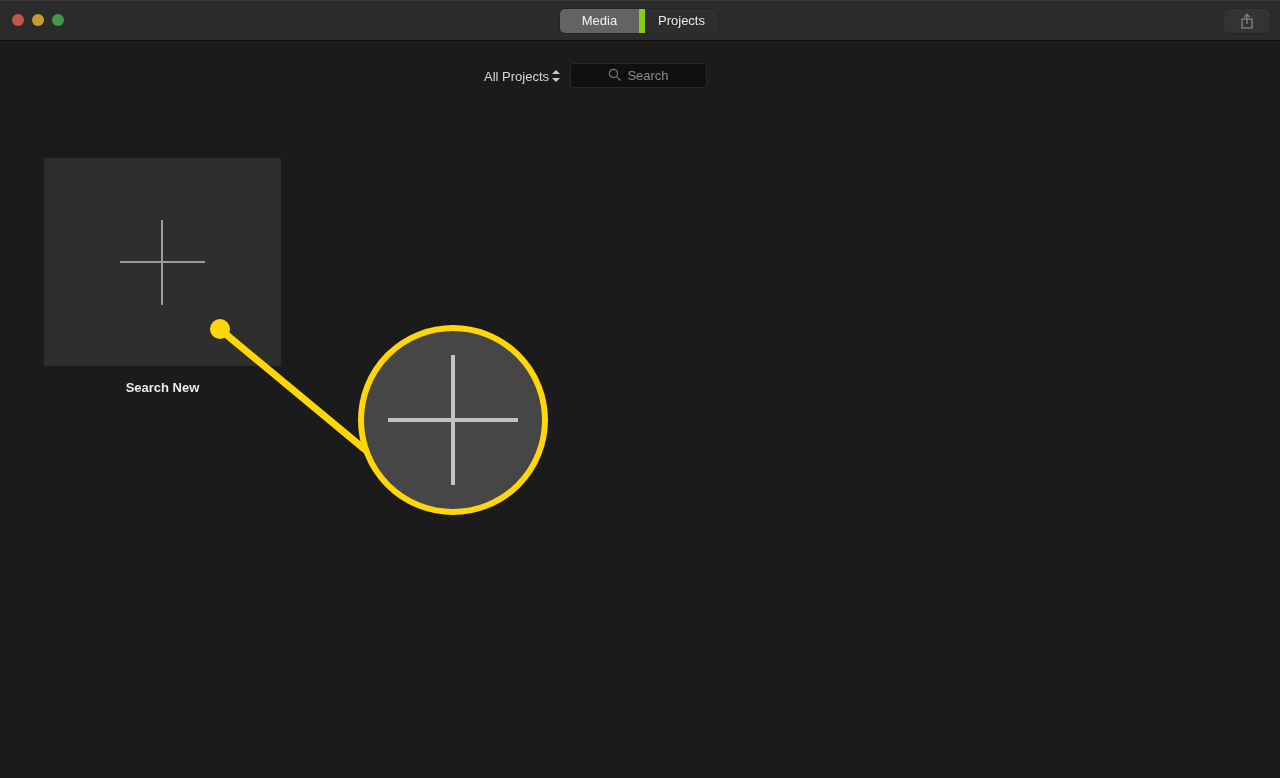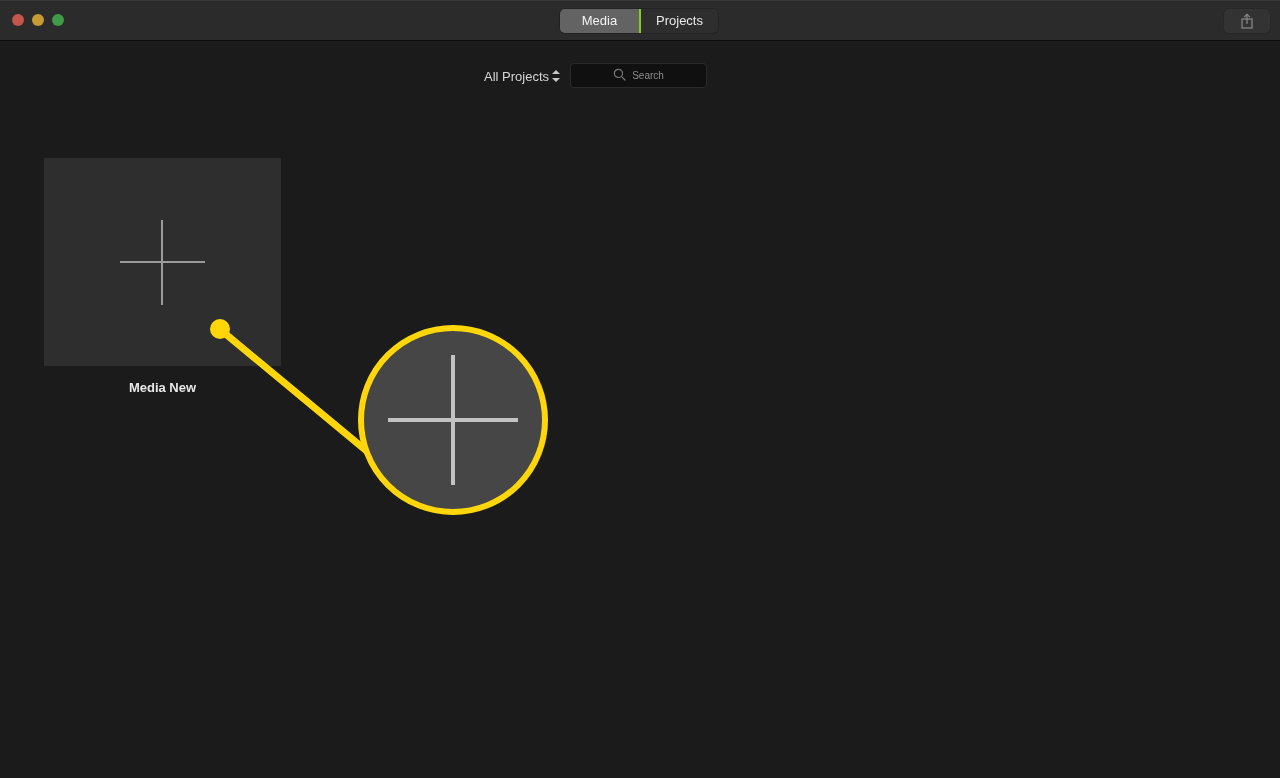--- a/index.html
+++ b/index.html
@@ -79,21 +79,21 @@
     box-sizing: border-box;
     background: #2e2e2e;
     cursor: default;
     user-select: none;
   }
   .seg-item.active {
     background: #636363;
     color: #f2f2f2;
   }
   .seg-item + .seg-item {
-    border-left: 2px solid #84cc16;
+    border-left: 6px solid #84cc16;
   }
 
   
   .share-btn {
     position: absolute;
     left: 1224px;
     top: 9px;
     width: 46px;
     height: 24px;
     border-radius: 5px;
@@ -158,21 +158,21 @@
     background: #101010;
     border-radius: 4px;
     box-shadow: inset 0 0 0 1px #2a2a2a;
     display: flex;
     align-items: center;
     justify-content: center;
     gap: 6px;
   }
   .search-icon { display: block; opacity: 0.62; }
   .search-placeholder {
-    font-size: 10px;
+    font-size: 13px;
     color: #8c8c8c;
     user-select: none;
   }
 
   
   .grid {
     position: absolute;
     left: 44px;
     top: 158px;
   }
@@ -316,21 +316,21 @@
   </div>
 
   <div class="grid">
     <div class="project-tile">
       <div class="tile-thumb">
         <div class="plus-small">
           <div class="bar-h"></div>
           <div class="bar-v"></div>
         </div>
       </div>
-      <div class="tile-label">Media New</div>
+      <div class="tile-label">Search New</div>
     </div>
   </div>
 
   <svg class="callout-line">
     <line x1="222" y1="331" x2="392" y2="472" stroke="#FFD60A" stroke-width="7" stroke-linecap="round"></line>
   </svg>
 
   <div class="callout-dot"></div>
 
   <div class="callout-circle">

